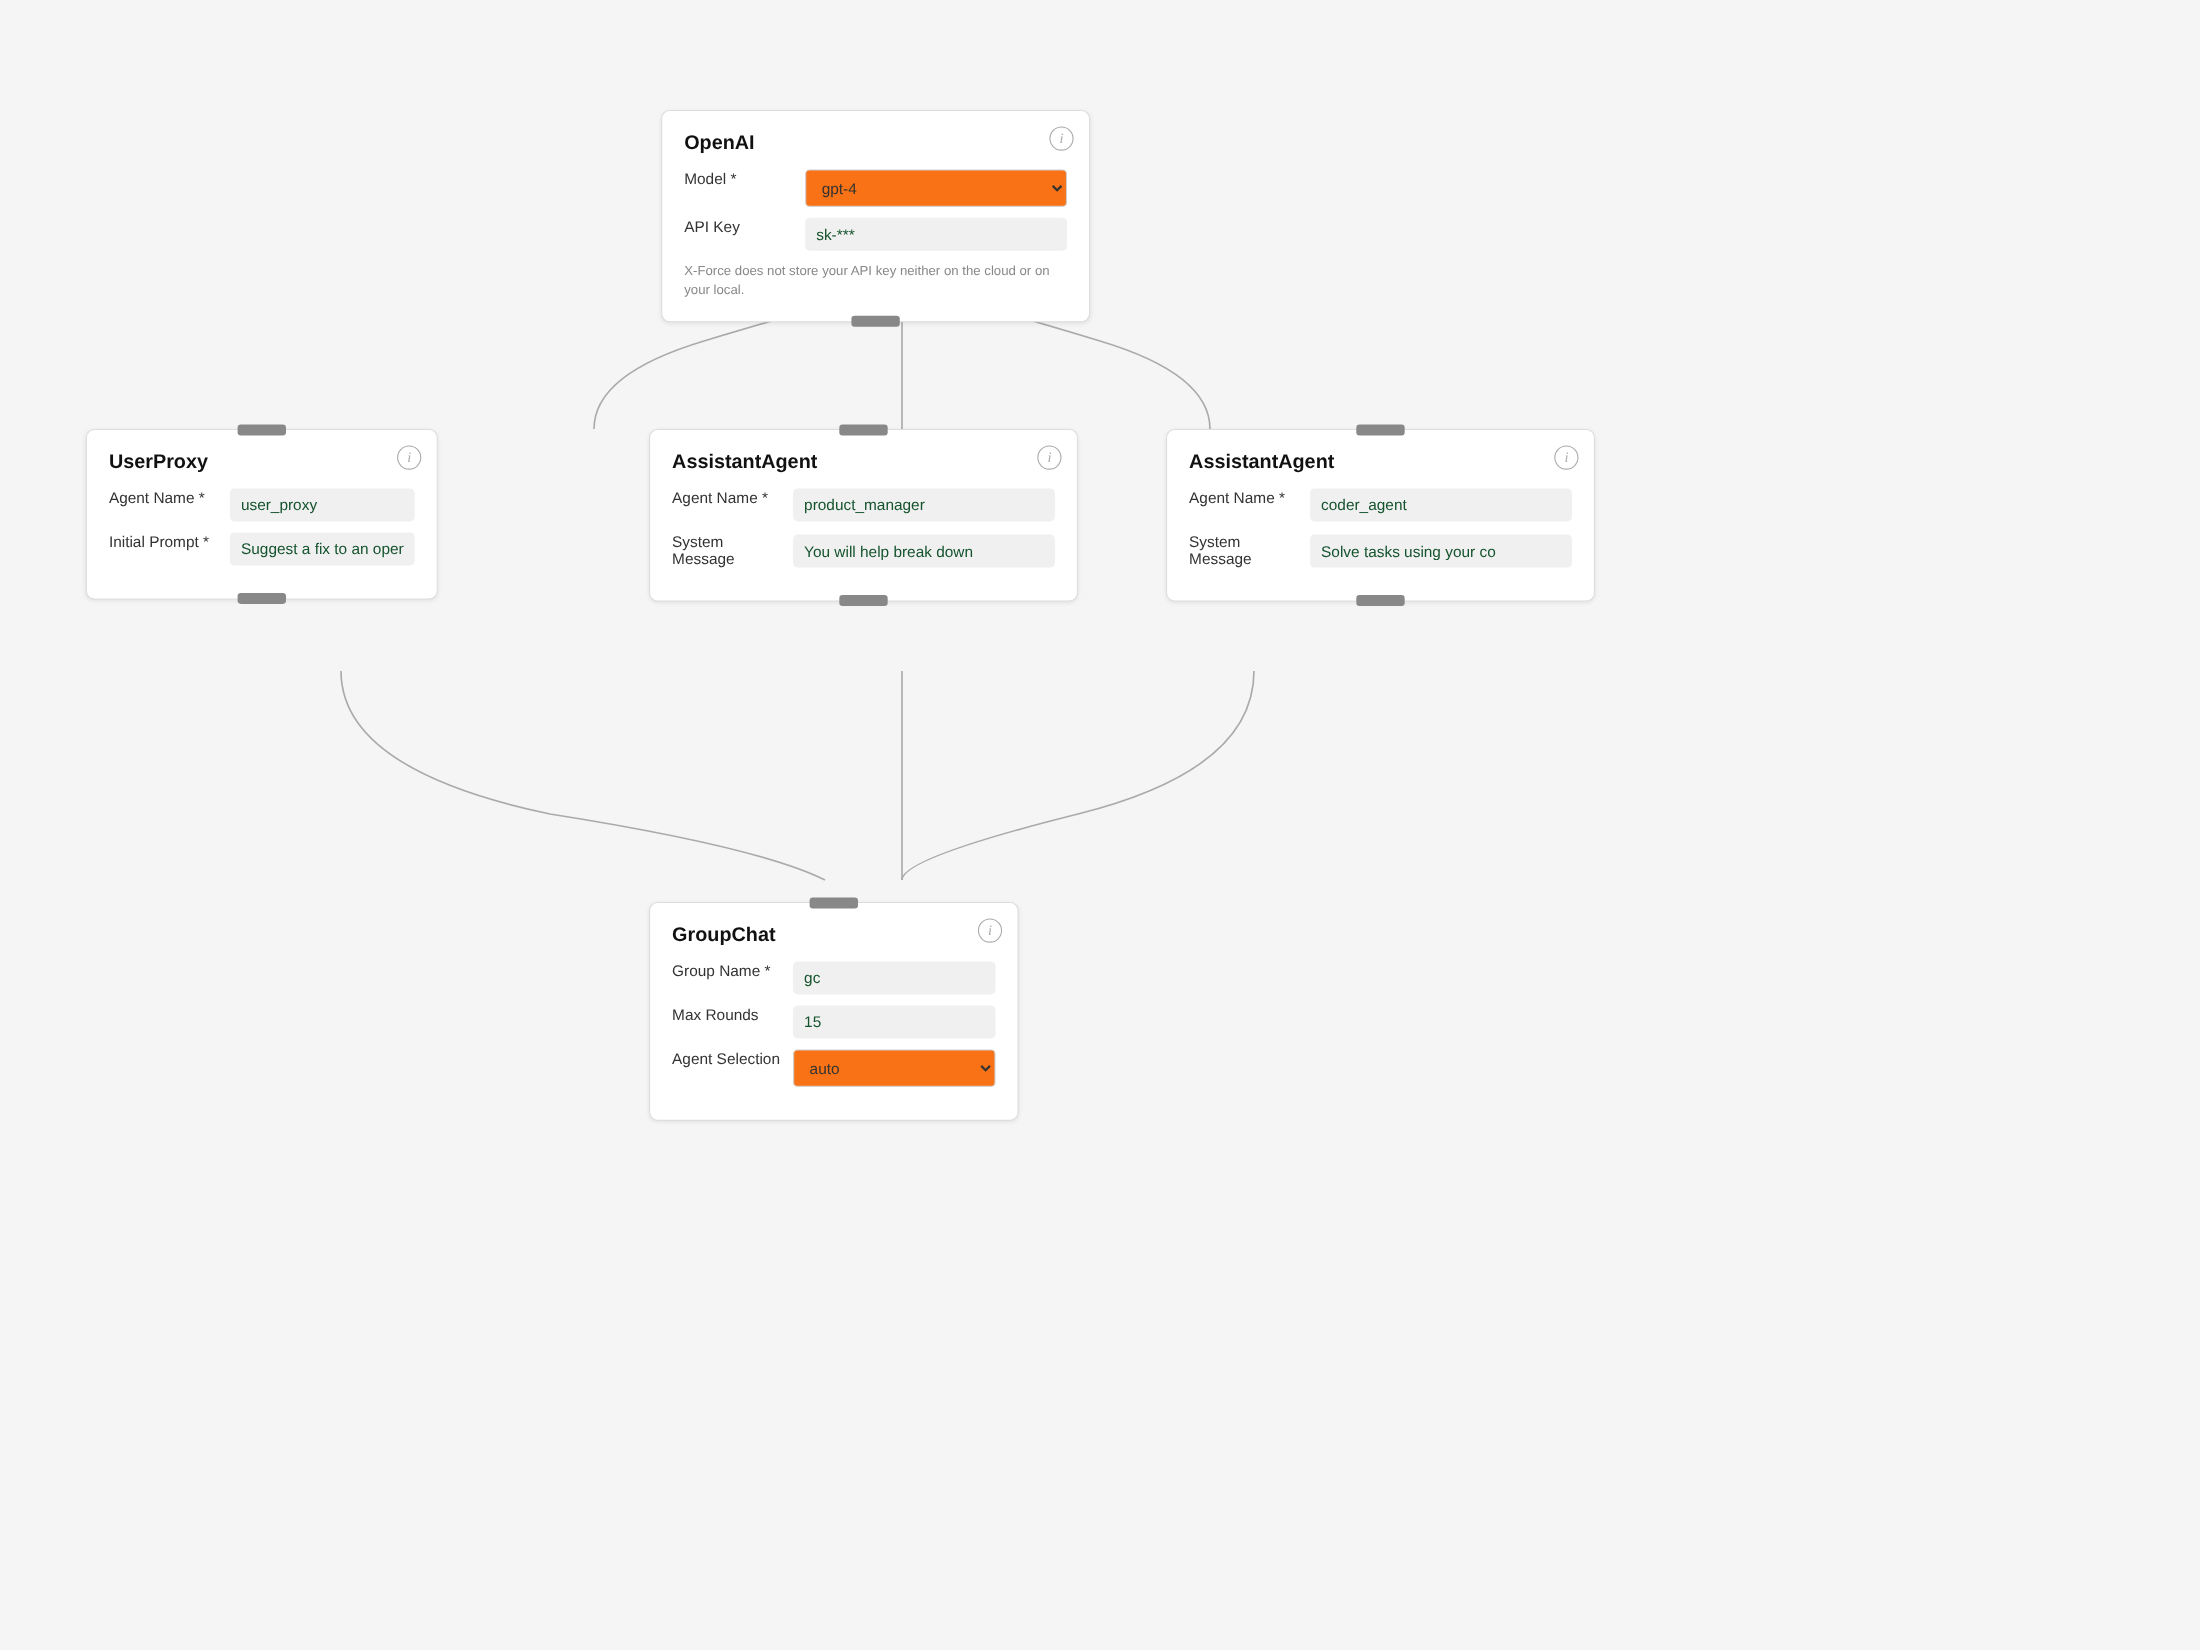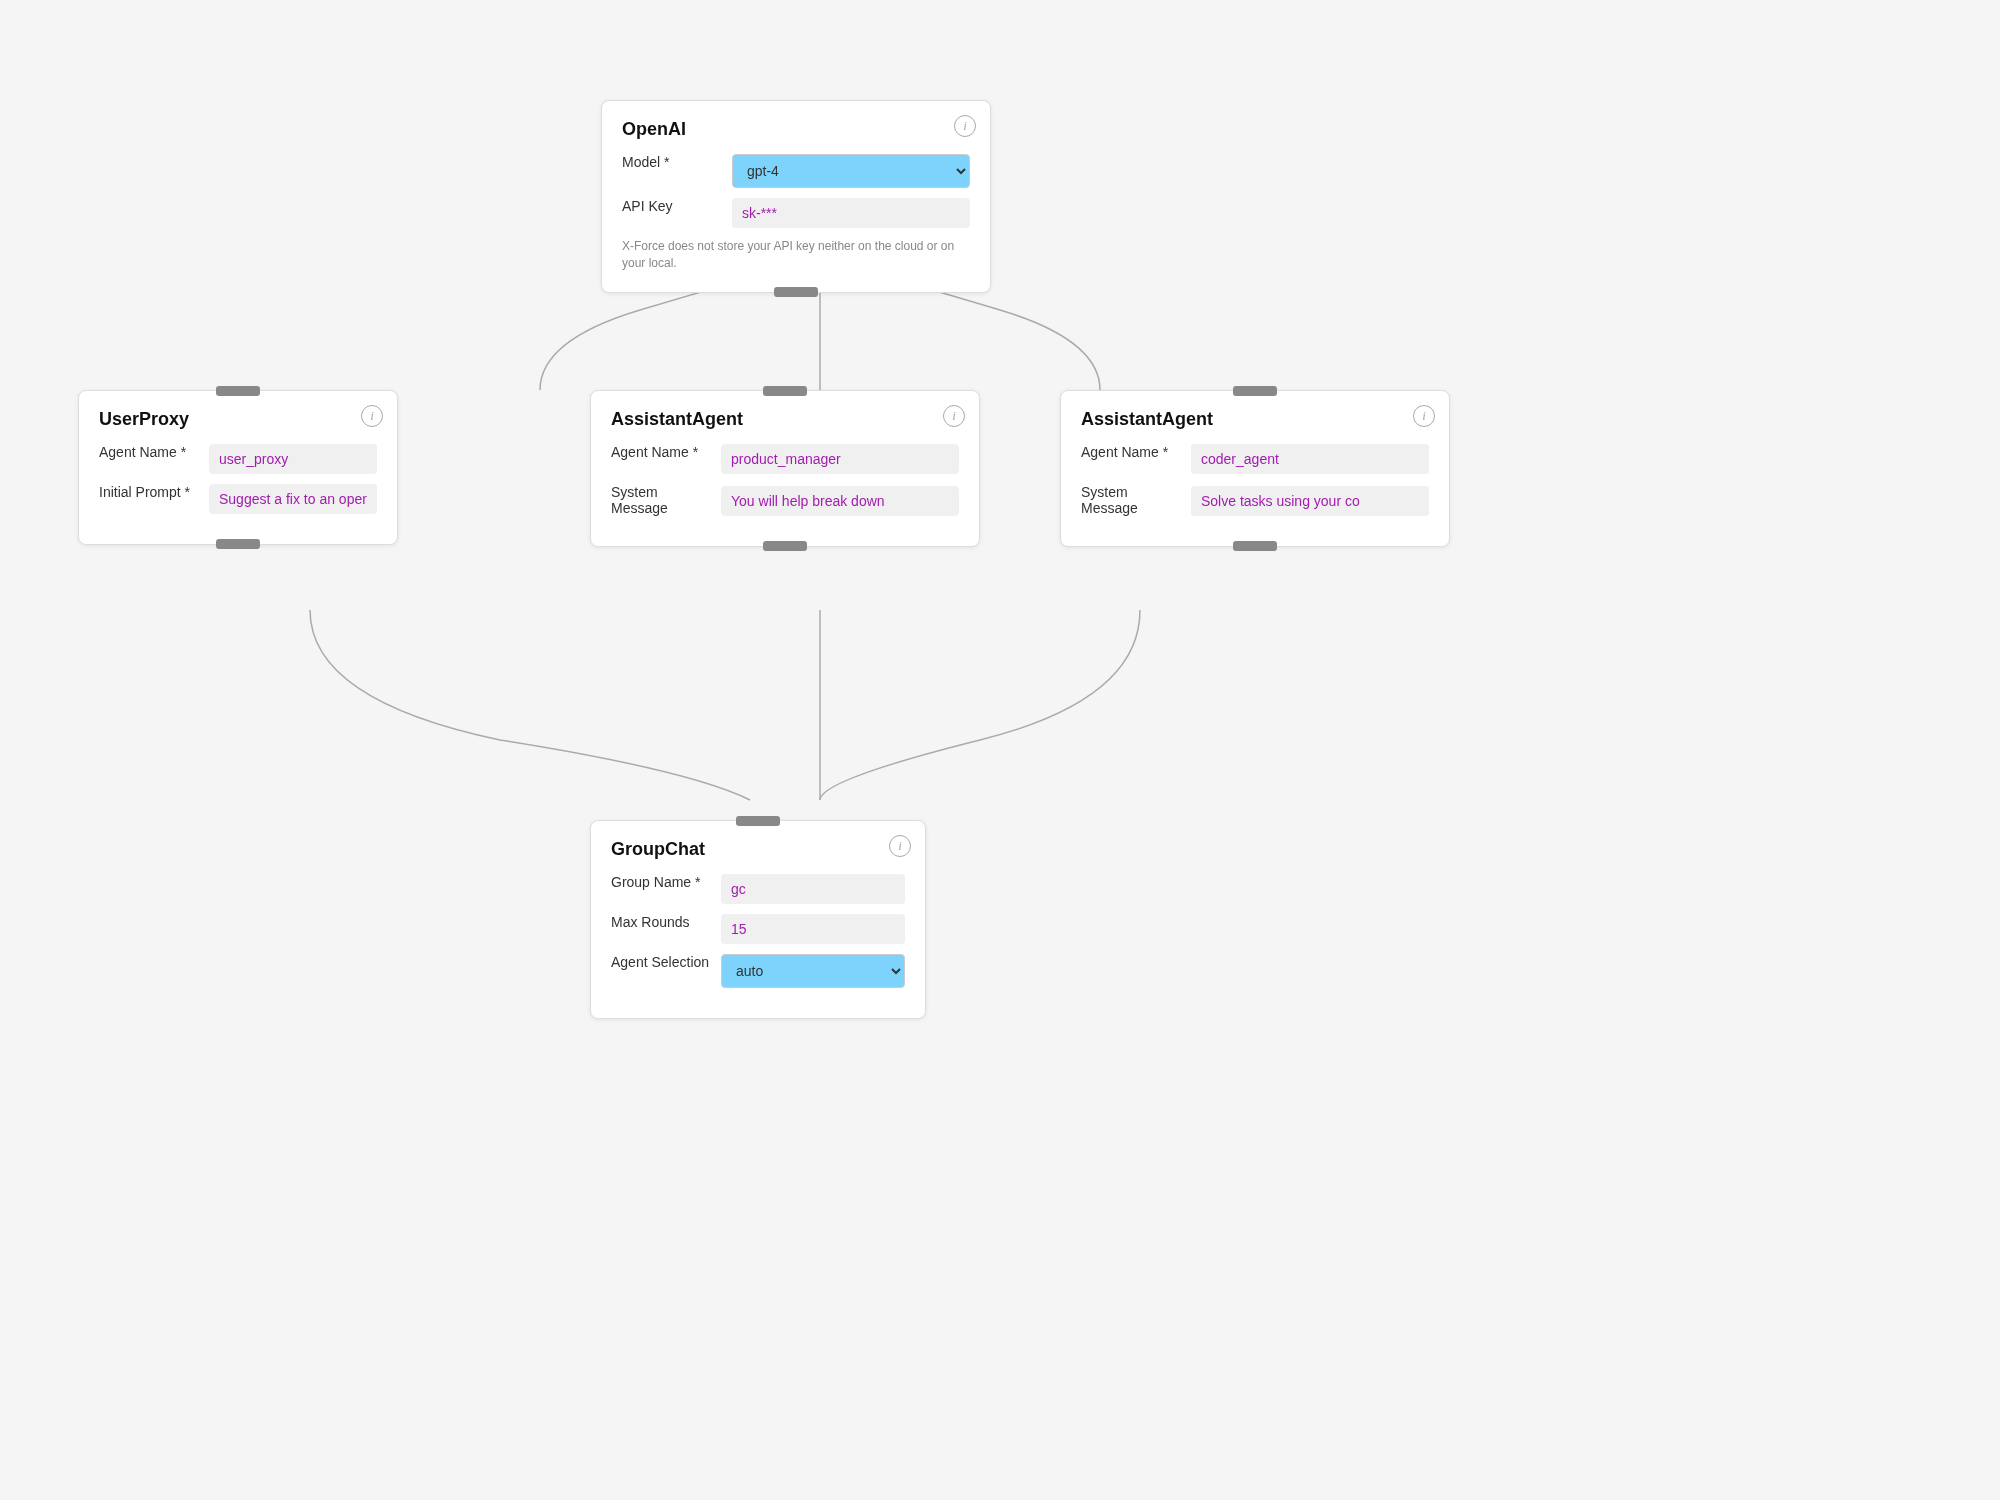--- a/index.html
+++ b/index.html
@@ -71,28 +71,28 @@
       white-space: nowrap;
       min-width: 100px;
     }
 
     .field-input {
       background: #f0f0f0;
       border: none;
       border-radius: 4px;
       padding: 7px 10px;
       font-size: 14px;
-      color: #a21caf;
+      color: #14532d;
       flex: 1;
       min-width: 0;
       outline: none;
     }
 
     .field-select {
-      background: #7dd3fc;
+      background: #f97316;
       border: 1px solid #ccc;
       border-radius: 4px;
       padding: 7px 10px;
       font-size: 14px;
       color: #333;
       flex: 1;
       outline: none;
       cursor: pointer;
     }
 

